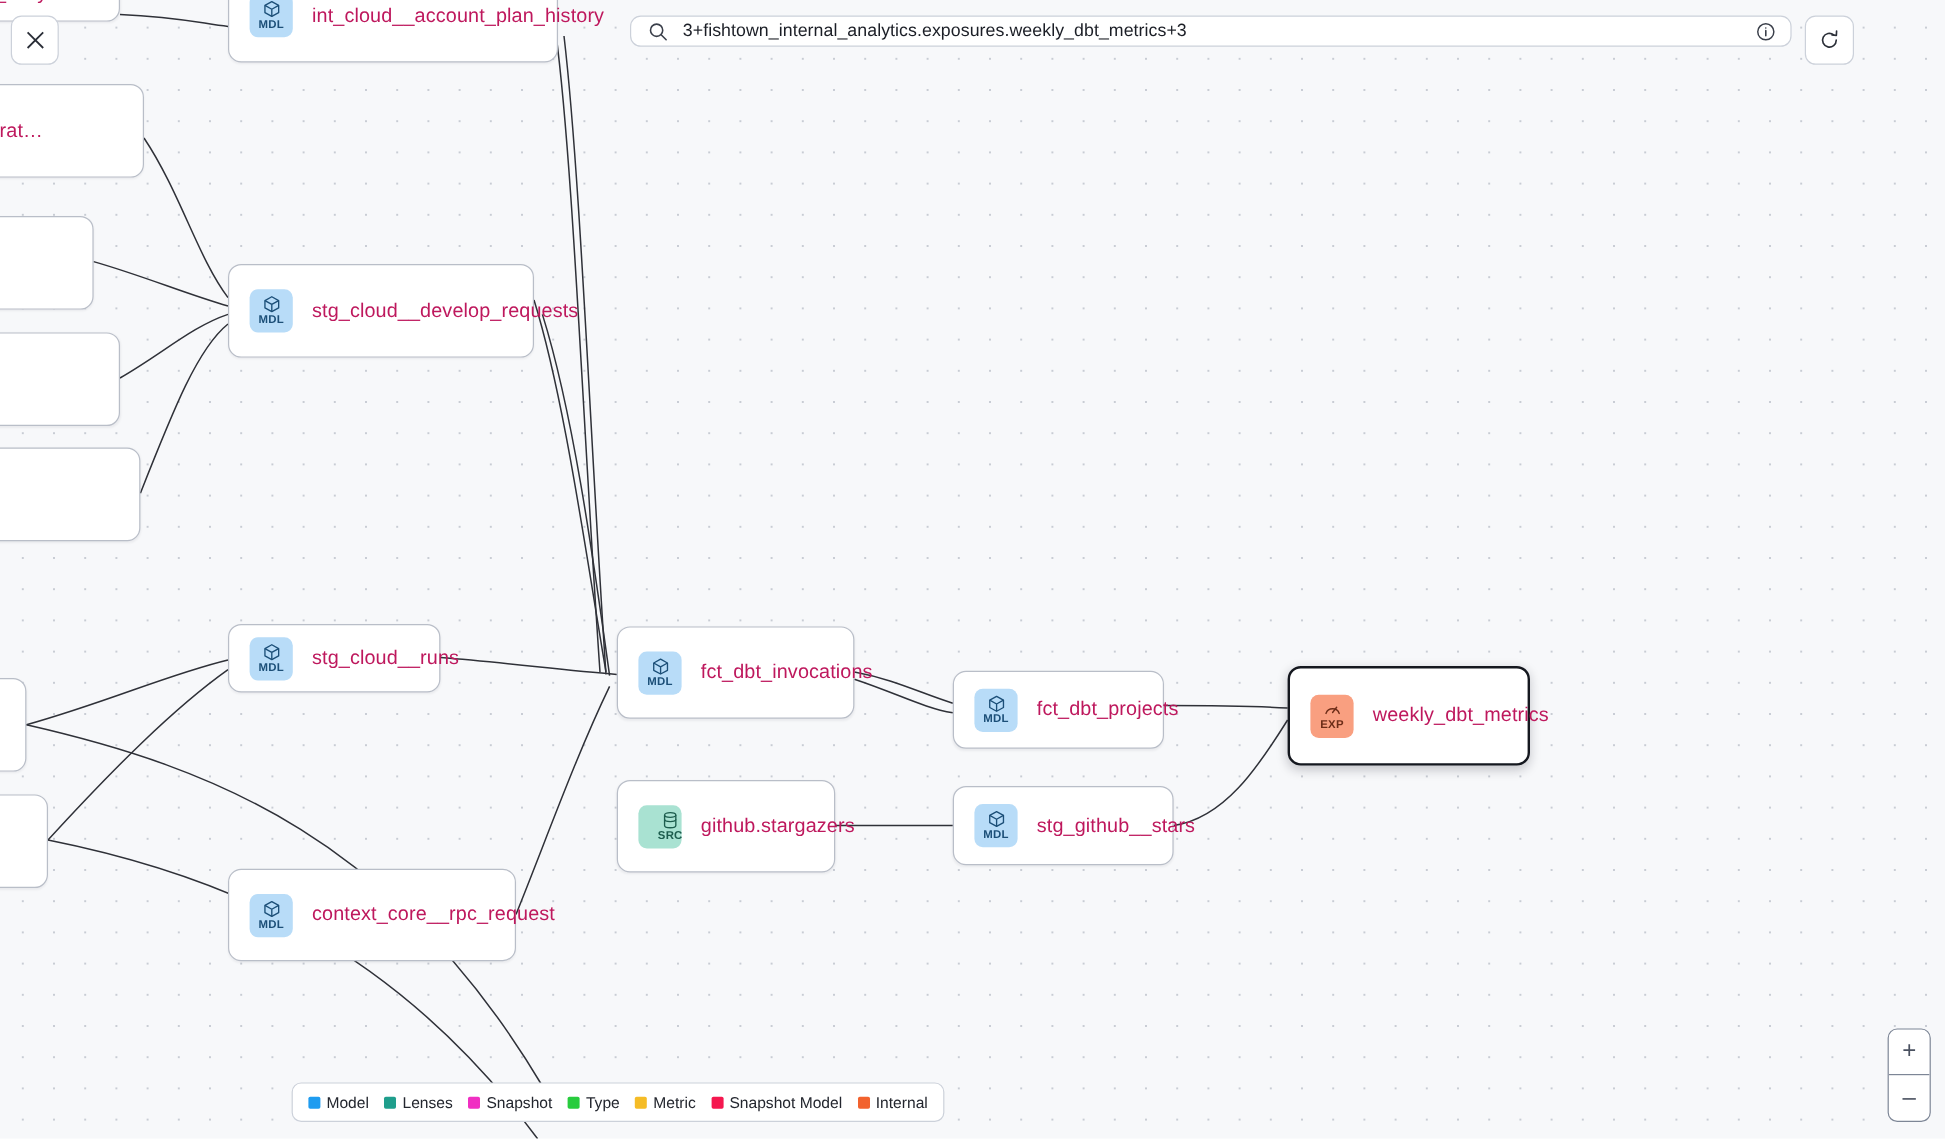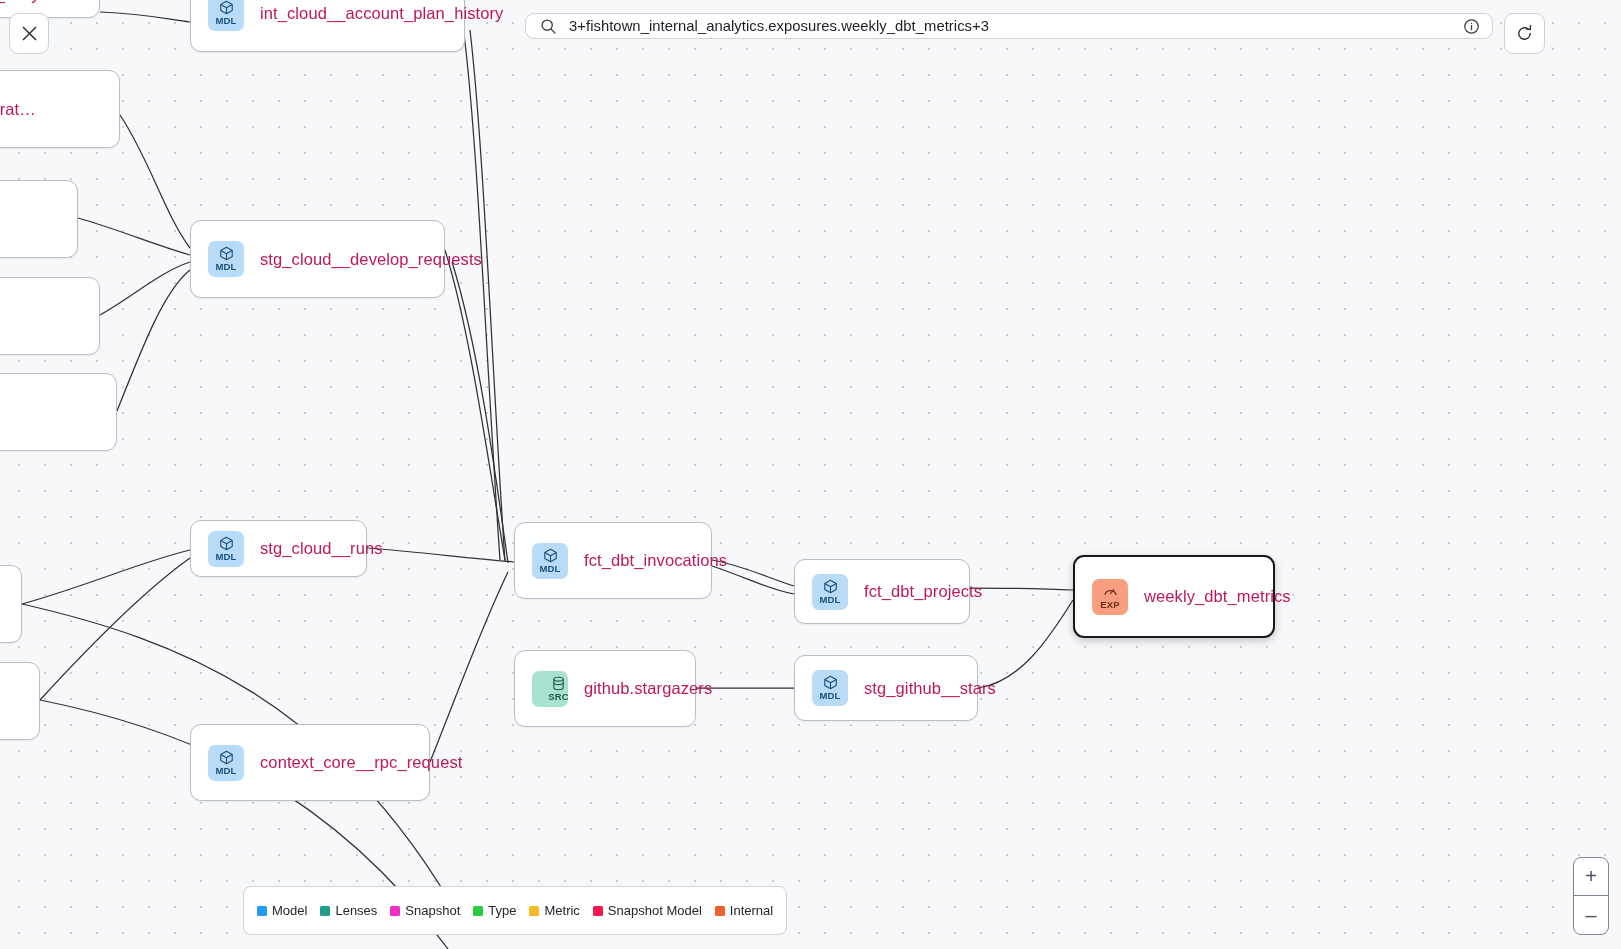--- a/index.html
+++ b/index.html
@@ -185,21 +185,21 @@
     background: #ffffff;
     color: #2b2f38;
     font-size: 14.5px;
     cursor: pointer;
   }
 
   .legend {
     position: absolute;
     left: 243px;
     bottom: 14px;
-    height: 49px;
+    height: 33px;
     display: flex;
     align-items: center;
     gap: 13px;
     padding: 0 13px;
     background: #ffffff;
     border: 1px solid #ccd1da;
     border-radius: 8px;
   }
   .legend-item {
     display: flex;

